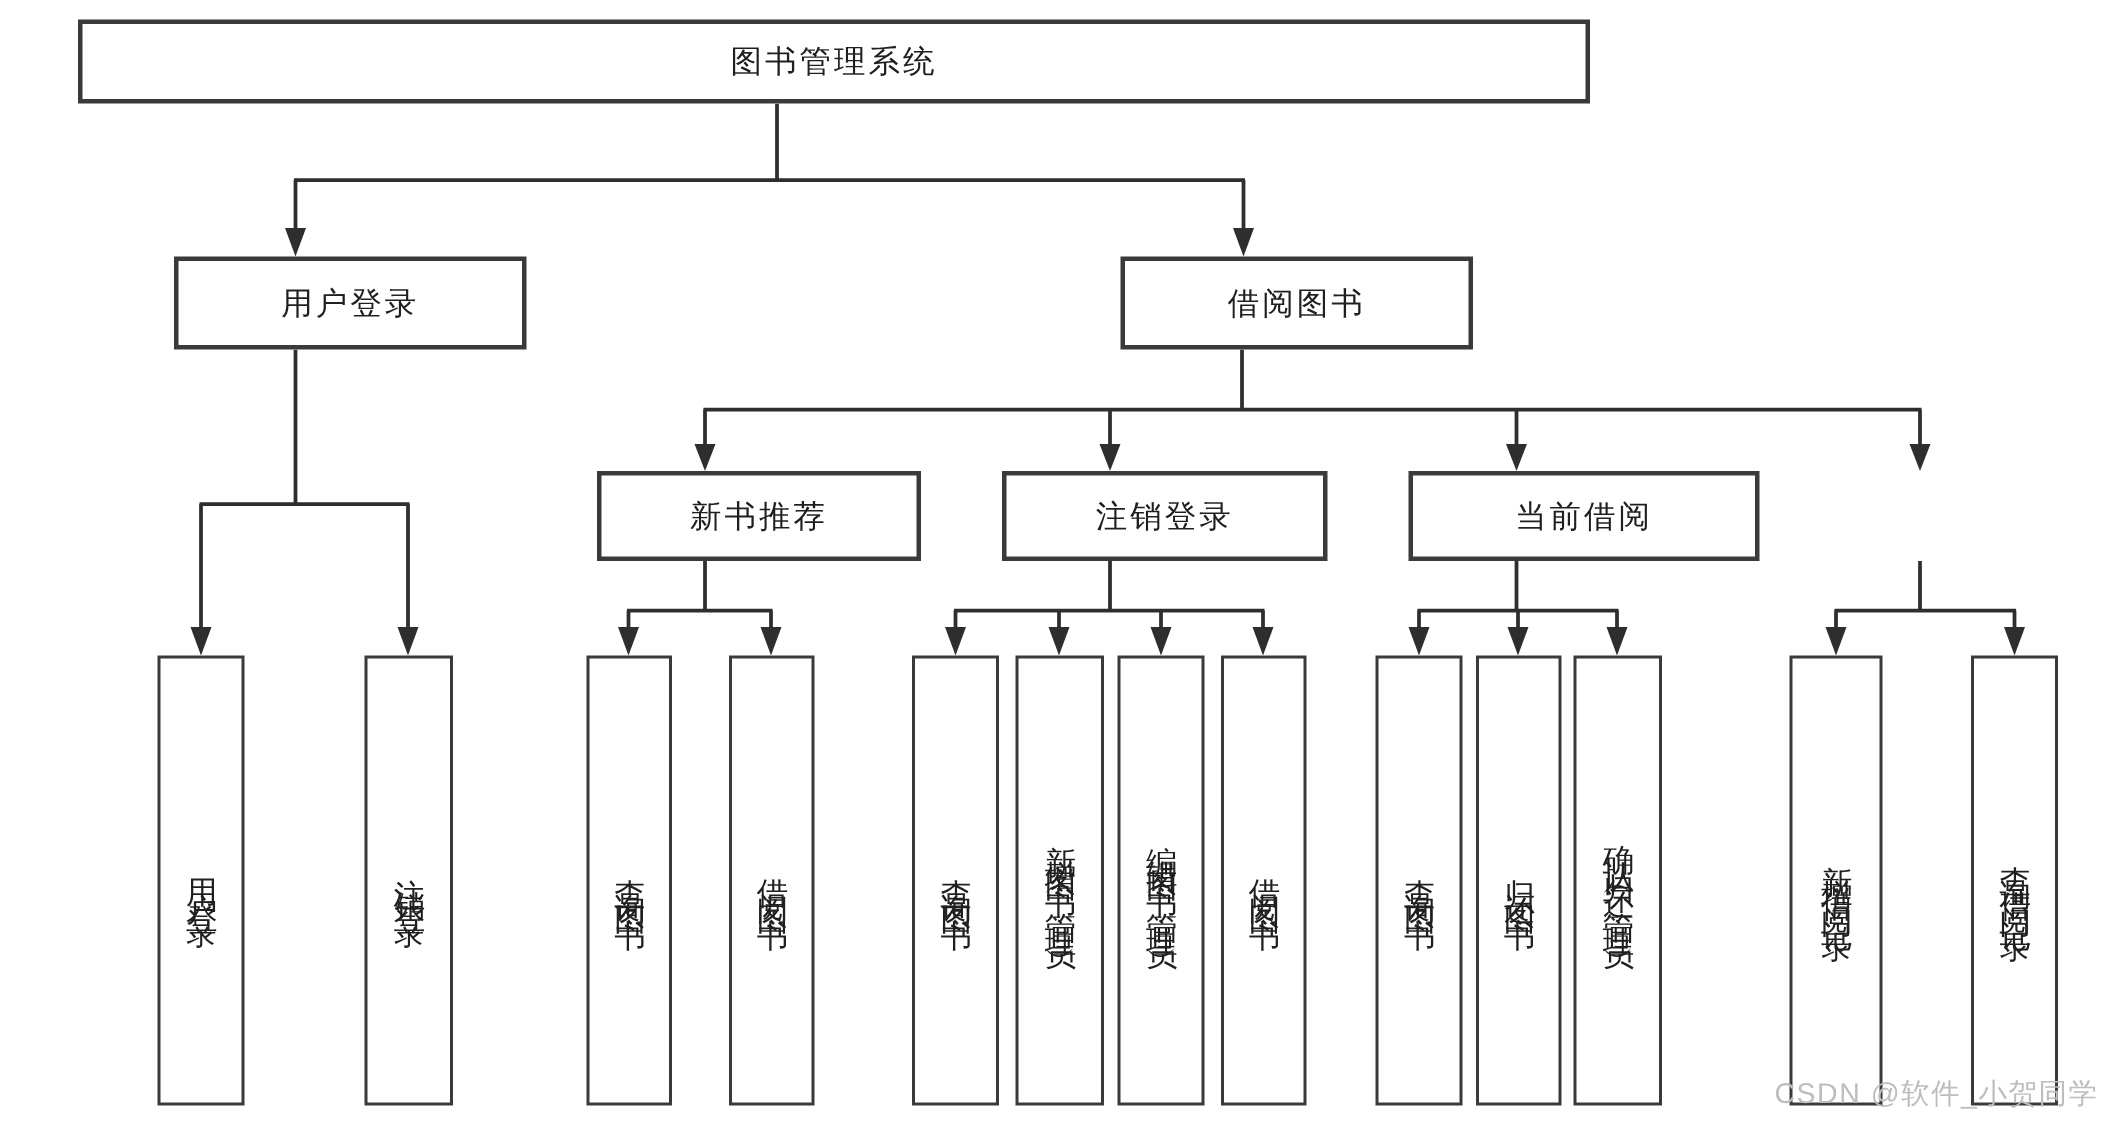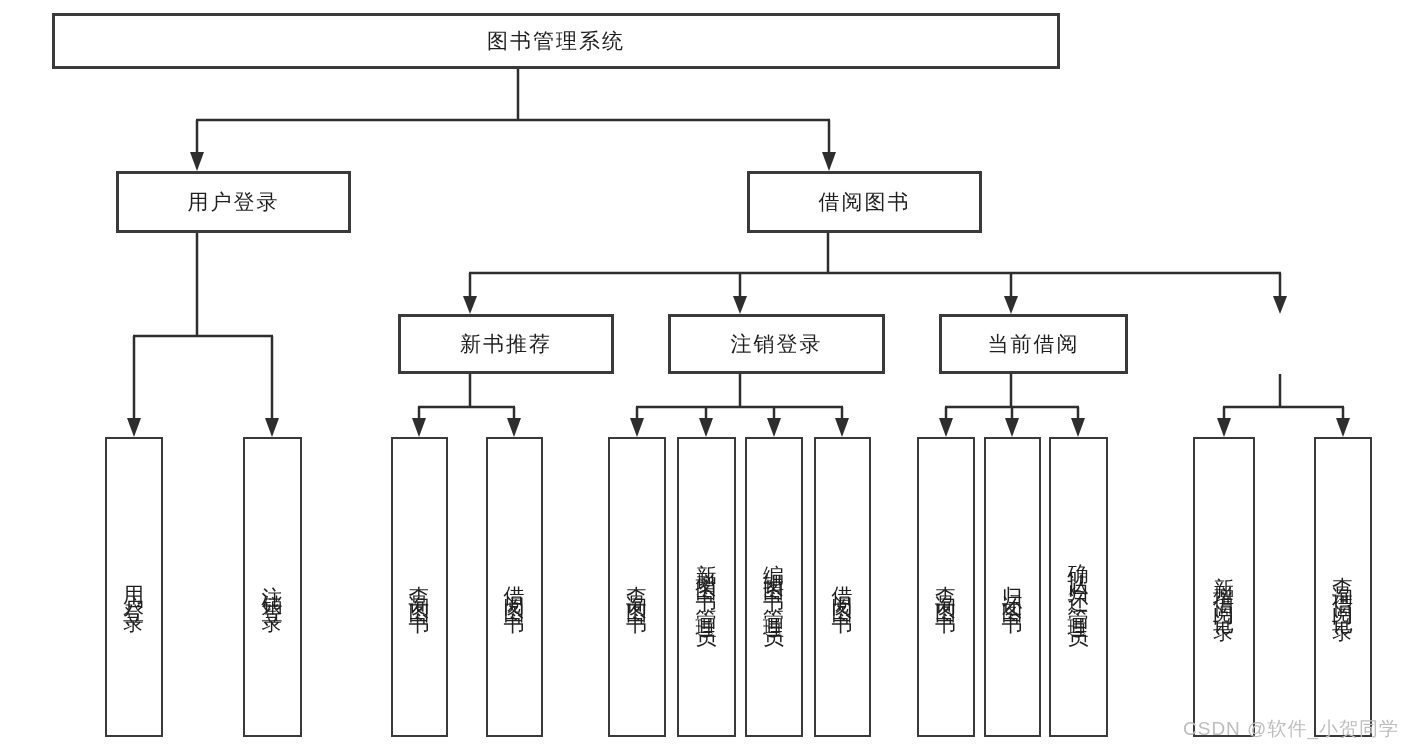--- a/index.html
+++ b/index.html
@@ -110,21 +110,21 @@
     </g>
   </svg>
 
   <div class="node hbox" style="left:16px; top:13px; width:1008px; height:56px;">图书管理系统</div>
 
   <div class="node hbox" style="left:80px; top:171px; width:235px; height:62px;">用户登录</div>
   <div class="node hbox" style="left:711px; top:171px; width:235px; height:62px;">借阅图书</div>
 
   <div class="node hbox" style="left:362px; top:314px; width:216px; height:60px;text-align:center;">新书推荐</div>
   <div class="node hbox" style="left:632px; top:314px; width:217px; height:60px;">注销登录</div>
-  <div class="node hbox" style="left:903px; top:314px; width:189px; height:60px;">当前借阅</div>
+  <div class="node hbox" style="left:903px; top:314px; width:234px; height:60px;">当前借阅</div>
 
   <div class="node vbox" style="left:105px; top:437px; width:58px; height:300px;">用户登录</div>
   <div class="node vbox" style="left:243px; top:437px; width:59px; height:300px;">注销登录</div>
 
   <div class="node vbox" style="left:391px; top:437px; width:57px; height:300px;">查询图书</div>
   <div class="node vbox" style="left:486px; top:437px; width:57px; height:300px;">借阅图书</div>
 
   <div class="node vbox" style="left:608px; top:437px; width:58px; height:300px;">查询图书</div>
   <div class="node vbox" style="left:677px; top:437px; width:59px; height:300px;">新增图书（管理员）</div>
   <div class="node vbox" style="left:745px; top:437px; width:58px; height:300px;">编辑图书（管理员）</div>

